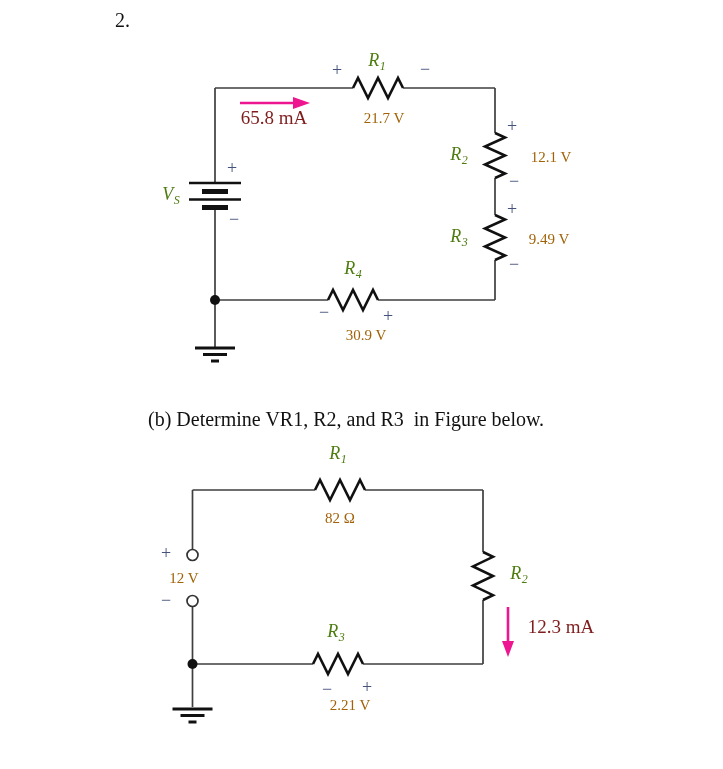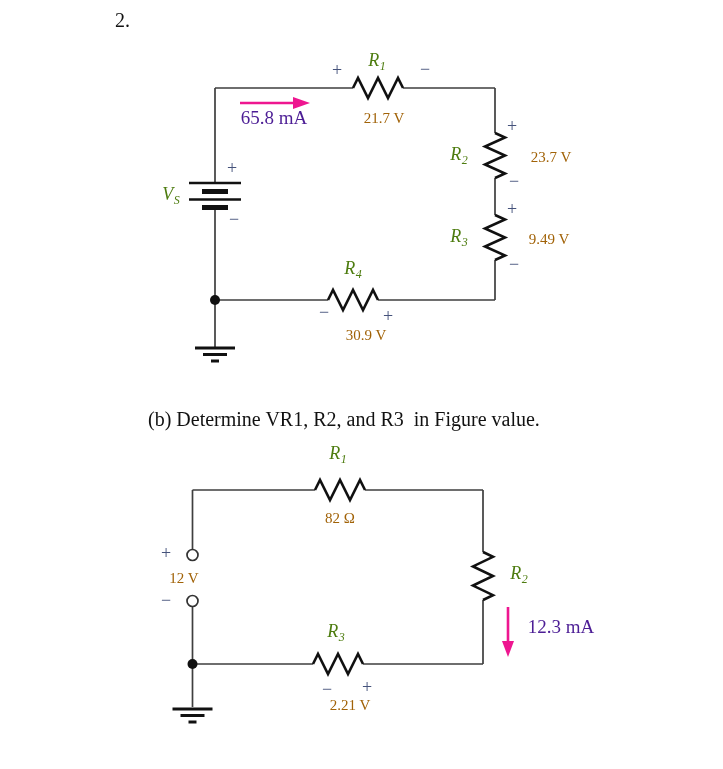--- a/index.html
+++ b/index.html
@@ -7,21 +7,21 @@
     position:relative;width:723px;height:769px;background:#ffffff;
     font-family:"Liberation Serif","DejaVu Serif",serif;overflow:hidden;
   }
   .art{position:absolute;left:0;top:0;}
   .t{position:absolute;color:#111111;font-size:20px;white-space:nowrap;}
   .c{position:absolute;transform:translate(-50%,-50%);white-space:nowrap;}
   .val{color:#a16207;font-size:15px;}
   .rlab{color:#4d7c0f;font-size:18px;font-style:italic;}
   .rlab sub{font-size:12px;font-style:italic;vertical-align:-4px;margin-left:0.5px;}
   .sign{color:#45527b;font-size:18px;}
-  .mag{color:#4c1d95;font-size:19px;}
+  .mag{color:#7f1d1d;font-size:19px;}
   .title-b{white-space:pre-wrap;color:#111111;font-size:20px;}
   .title-b .it{}
 </style>
 </head>
 <body>
 
 <div class="page">
 
   <svg class="art" width="723" height="769" viewBox="0 0 723 769">
 
@@ -102,38 +102,38 @@
   <span class="t" style="left:115px;top:9px">2.</span>
 
   <span class="c rlab" style="left:377px;top:62px"><span>R</span><sub>1</sub></span>
   <span class="c sign" style="left:337px;top:70px">+</span>
   <span class="c sign" style="left:425px;top:69px">−</span>
   <span class="c mag" style="left:274px;top:118px">65.8 mA</span>
   <span class="c val" style="left:384px;top:118px">21.7 V</span>
 
   <span class="c rlab" style="left:459px;top:156px"><span>R</span><sub>2</sub></span>
   <span class="c sign" style="left:512px;top:126px">+</span>
-  <span class="c val" style="left:551px;top:157px">23.7 V</span>
+  <span class="c val" style="left:551px;top:157px">12.1 V</span>
   <span class="c sign" style="left:514px;top:181px">−</span>
 
   <span class="c rlab" style="left:459px;top:238px"><span>R</span><sub>3</sub></span>
   <span class="c sign" style="left:512px;top:209px">+</span>
   <span class="c val" style="left:549px;top:239px">9.49 V</span>
   <span class="c sign" style="left:514px;top:264px">−</span>
 
   <span class="c rlab" style="left:171px;top:196px"><span>V</span><sub>S</sub></span>
   <span class="c sign" style="left:232px;top:168px">+</span>
   <span class="c sign" style="left:234px;top:219px">−</span>
 
   <span class="c rlab" style="left:353px;top:270px"><span>R</span><sub>4</sub></span>
   <span class="c sign" style="left:324px;top:312px">−</span>
   <span class="c sign" style="left:388px;top:316px">+</span>
   <span class="c val" style="left:366px;top:335px">30.9 V</span>
 
-  <span class="t title-b" style="left:148px;top:408px"><span>(b) Determine </span><span class="it">VR</span><span>1</span><span>, </span><span class="it">R</span><span>2</span><span>, and </span><span class="it">R</span><span>3</span><span>  in Figure value.</span></span>
+  <span class="t title-b" style="left:148px;top:408px"><span>(b) Determine </span><span class="it">VR</span><span>1</span><span>, </span><span class="it">R</span><span>2</span><span>, and </span><span class="it">R</span><span>3</span><span>  in Figure below.</span></span>
 
   <span class="c rlab" style="left:338px;top:455px"><span>R</span><sub>1</sub></span>
   <span class="c val" style="left:340px;top:518px">82 Ω</span>
 
   <span class="c sign" style="left:166px;top:553px">+</span>
   <span class="c val" style="left:184px;top:578px">12 V</span>
   <span class="c sign" style="left:166px;top:600px">−</span>
 
   <span class="c rlab" style="left:519px;top:575px"><span>R</span><sub>2</sub></span>
   <span class="c mag" style="left:561px;top:627px">12.3 mA</span>

